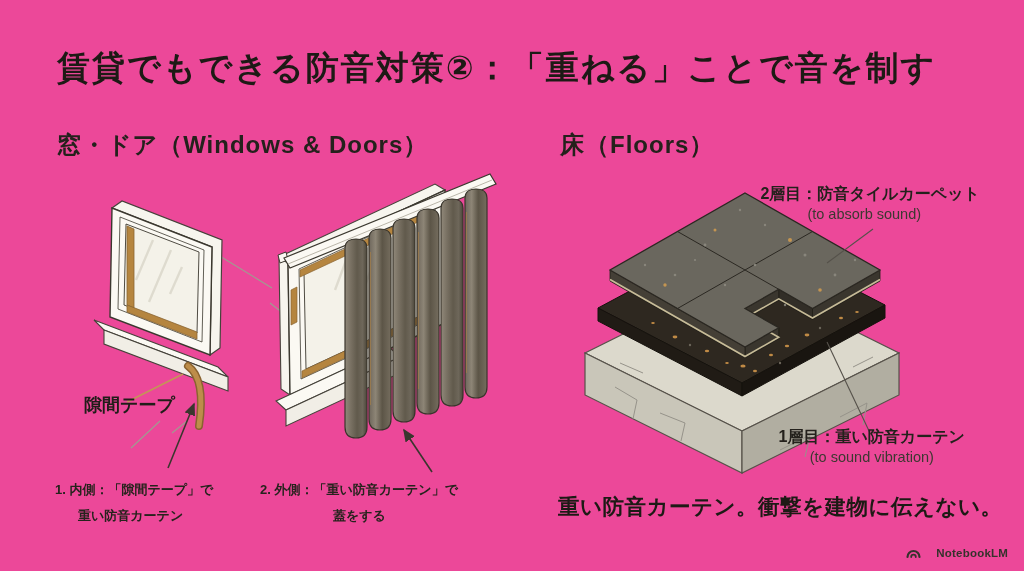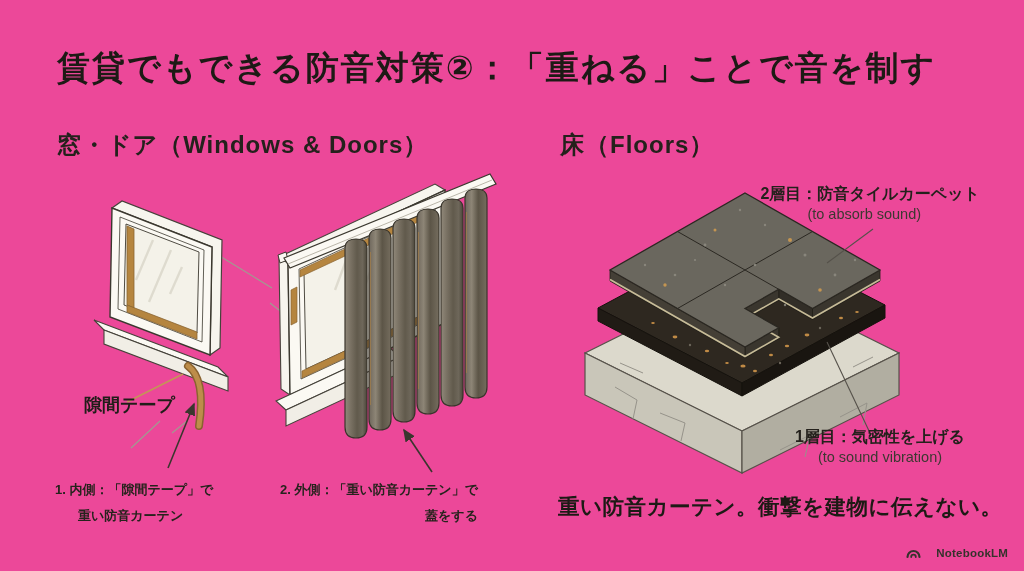--- a/index.html
+++ b/index.html
@@ -13,21 +13,21 @@
   .title{
     left:57px; top:46px; font-size:33px; font-weight:800; letter-spacing:2px;
     color:#1d1a15; white-space:nowrap;
   }
   .sec-head{ font-size:24px; font-weight:800; letter-spacing:1px; color:#24211c; white-space:nowrap;}
   .sec-head.win{ left:57px; top:129px;}
   .sec-head.floor{ left:560px; top:129px;}
   .tape-label{ left:84px; top:393px; font-size:18px; font-weight:800; }
   .caption{ font-size:13px; font-weight:800; line-height:26px; color:#26231d; white-space:nowrap;}
   .caption.c1{ left:55px; top:477px; }
-  .caption.c2{ left:280px; top:477px;text-align:right; }
+  .caption.c2{ left:260px; top:477px; }
   .caption .l2.ind1{ padding-left:23px; }
   .caption .l2.ind2{ padding-left:73px; }
   .layer-label{ text-align:center; white-space:nowrap; }
   .layer-label .jp{ font-size:16px; font-weight:800; color:#24211c; display:block;}
   .layer-label .en{ font-size:14.5px; font-weight:400; color:#3c3831; display:block; margin-top:1px;}
   .layer2{ right:44px; top:184px; }
   .layer2 .en{ padding-right:12px; }
   .layer1{ right:59px; top:427px; }
   .statement{ left:558px; top:492px; font-size:21.5px; font-weight:800; letter-spacing:.5px; color:#1d1a15; white-space:nowrap;}
   .footer{ right:16px; top:546px; display:flex; align-items:center; gap:15px; }
@@ -222,21 +222,21 @@
   <div class="abs caption c2">
     <span>2. 外側：「重い防音カーテン」で</span>
     <span class="l2 ind2">蓋をする</span>
   </div>
 
   <div class="abs layer-label layer2">
     <span class="jp">2層目：防音タイルカーペット</span>
     <span class="en">(to absorb sound)</span>
   </div>
   <div class="abs layer-label layer1">
-    <span class="jp">1層目：気密性を上げる</span>
+    <span class="jp">1層目：重い防音カーテン</span>
     <span class="en">(to sound vibration)</span>
   </div>
 
   <div class="abs statement">重い防音カーテン。衝撃を建物に伝えない。</div>
 
   <div class="abs footer">
     <svg width="15" height="13" viewBox="0 0 15 13">
       <path d="M1.5,11 A6,6 0 0 1 13.5,11" fill="none" stroke="#35322c" stroke-width="2.2" stroke-linecap="round"></path>
       <path d="M5.2,11 A2.3,2.3 0 0 1 9.8,11" fill="none" stroke="#35322c" stroke-width="1.8" stroke-linecap="round"></path>
     </svg>

